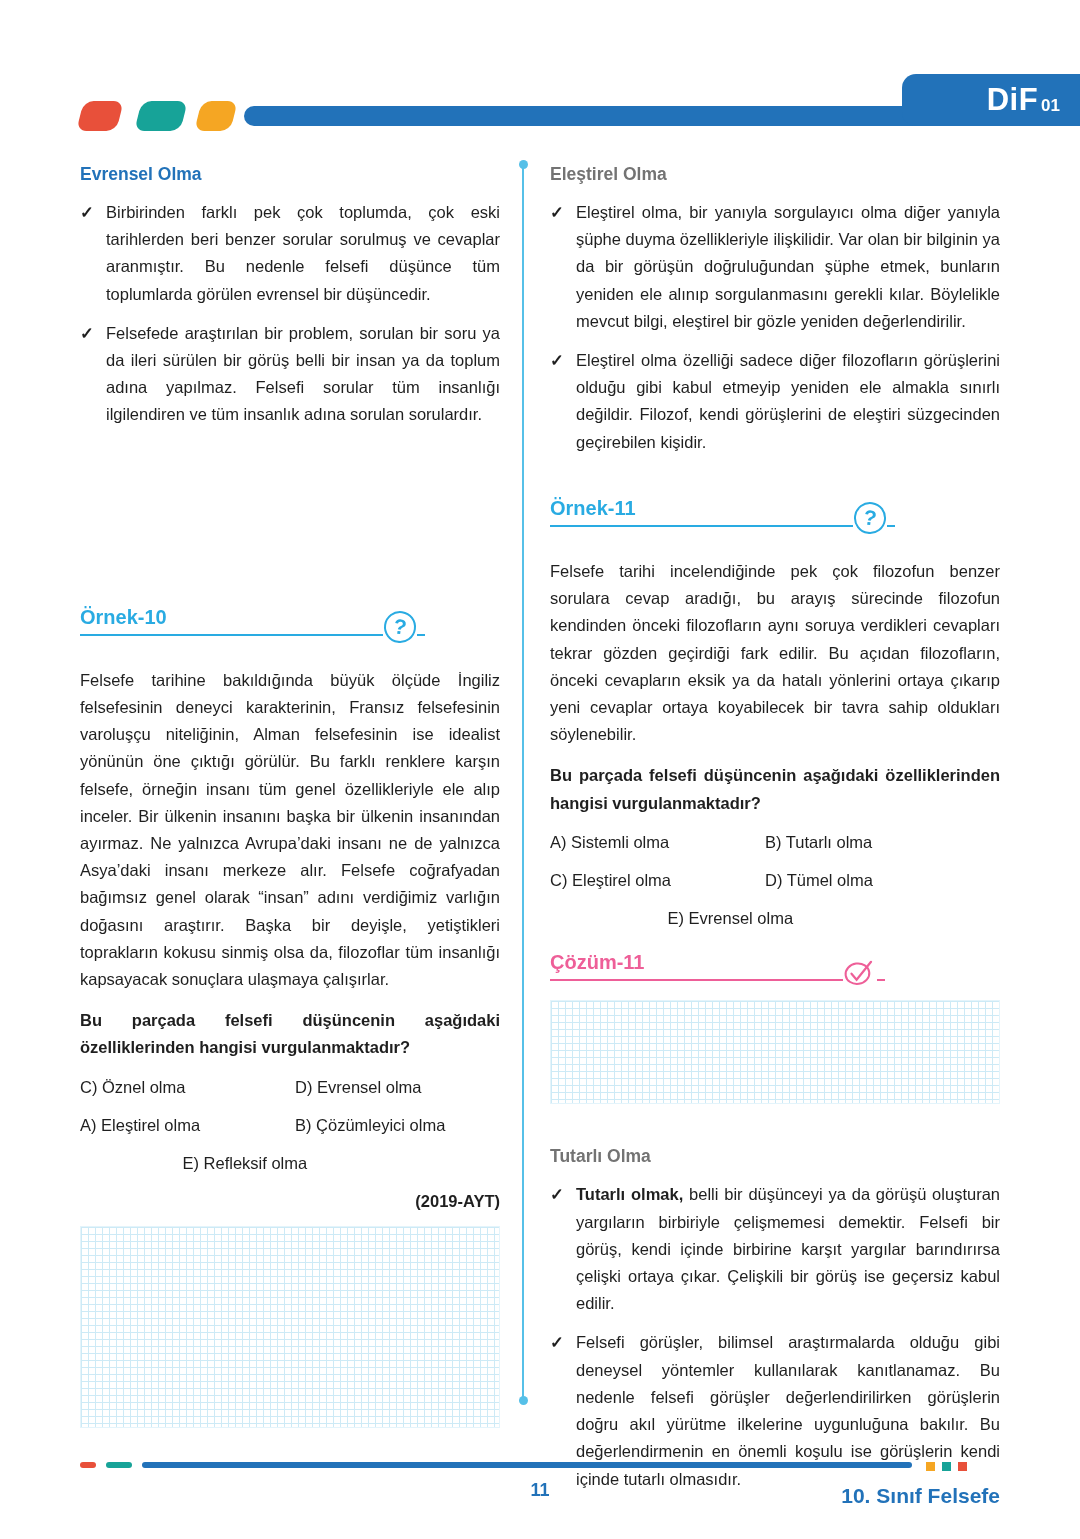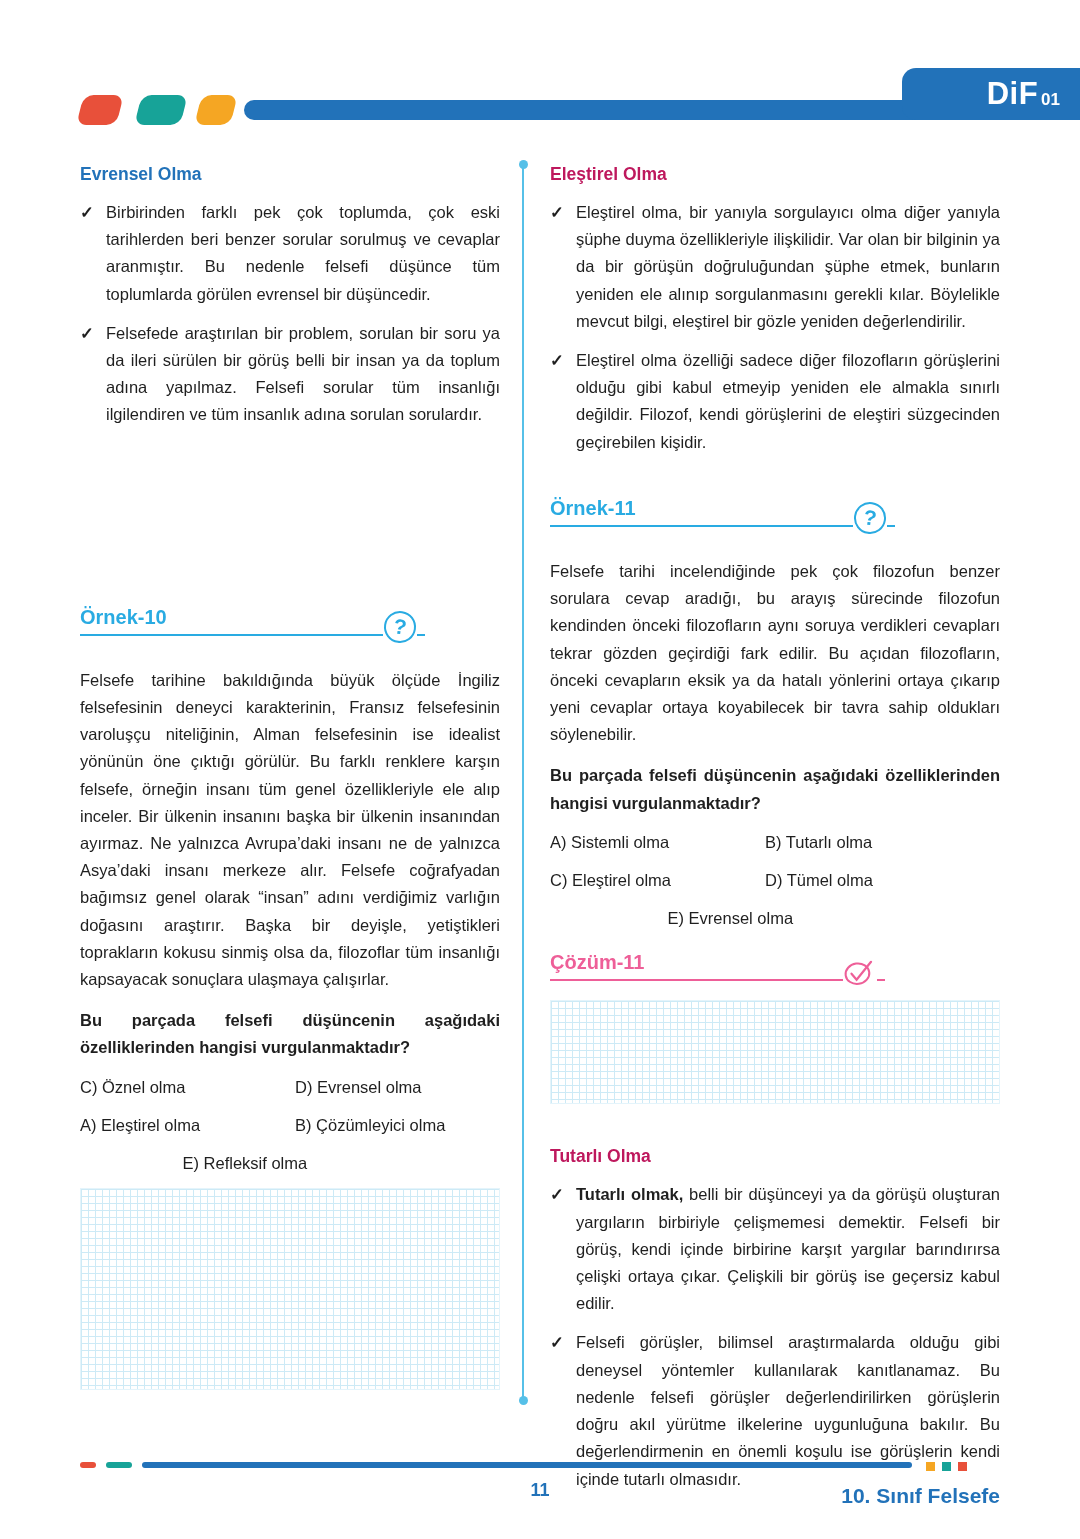--- a/index.html
+++ b/index.html
@@ -5,21 +5,21 @@
   html,body{margin:0;padding:0;background:#ffffff;}
   .page{
     position:relative;
     width:1080px;height:1539px;
     background:#ffffff;
     font-family:"Liberation Sans", sans-serif;
     color:#1f1f1f;
     overflow:hidden;
   }
   
-  .top-decor{position:absolute;top:0;left:0;width:100%;height:135px;}
+  .top-decor{position:absolute;top:6px;left:0;width:100%;height:135px;}
   .shape{position:absolute;top:95px;height:30px;border-radius:10px;display:inline-block;}
   .shape-red{left:80px;width:40px;background:#e8503a;transform:skewX(-14deg);}
   .shape-teal{left:138px;width:46px;background:#17a398;transform:skewX(-14deg);}
   .shape-orange{left:198px;width:36px;background:#f5a623;transform:skewX(-14deg);}
   .top-bar{position:absolute;top:100px;left:244px;width:700px;height:20px;border-radius:10px;background:#2272b9;}
   .dif-tab{
     position:absolute;top:68px;right:0;width:178px;height:52px;
     background:#2272b9;border-radius:14px 0 0 14px;
     display:flex;align-items:center;justify-content:flex-end;
     padding-right:20px;box-sizing:border-box;
@@ -32,21 +32,21 @@
   .col.left{width:420px;}
   .col.right{width:450px;}
   .gutter{width:50px;position:relative;flex:none;}
   .v-line{position:absolute;left:22px;top:4px;width:2px;height:1235px;background:#56c0e8;}
   .v-dot{position:absolute;left:19px;width:9px;height:9px;border-radius:50%;background:#56c0e8;}
   .v-dot.top{top:0;}
   .v-dot.bottom{top:1236px;}
   
   .sec-title{font-size:17.5px;font-weight:bold;margin:0 0 10px 0;}
   .sec-title.blue{color:#2272b9;}
-  .sec-title.magenta{color:#be185d;}
+  .sec-title.magenta{color:#737373;}
   
   .bullet{display:flex;margin-bottom:12px;}
   .bullet .check{flex:none;width:26px;font-weight:bold;color:#1f1f1f;}
   .bullet p{margin:0;text-align:justify;}
   
   .ex-header{position:relative;padding-bottom:9px;margin-bottom:0;}
   .ex-header .ex-title{font-weight:bold;font-size:20px;text-align:right;}
   .ornek .ex-title{color:#29abe2;}
   .cozum .ex-title{color:#ee5f98;}
   .ex-rule{position:relative;height:2px;}
@@ -151,20 +151,21 @@
         </div>
         <div class="opt-row">
           <span class="opt">A) Eleştirel olma</span>
           <span class="opt">B) Çözümleyici olma</span>
         </div>
         <div class="opt-row center">
           <span class="opt">E) Refleksif olma</span>
         </div>
       </div>
 
+      <p class="source">(2019-AYT)</p>
 
       <div class="grid-area grid-10"></div>
 
     </div>
 
     <div class="gutter">
       <span class="v-dot top"></span>
       <div class="v-line"></div>
       <span class="v-dot bottom"></span>
     </div>

